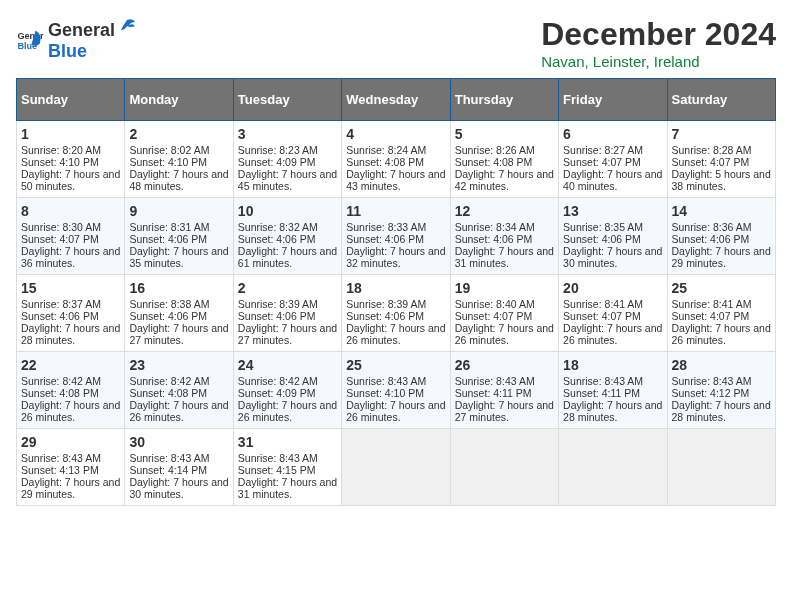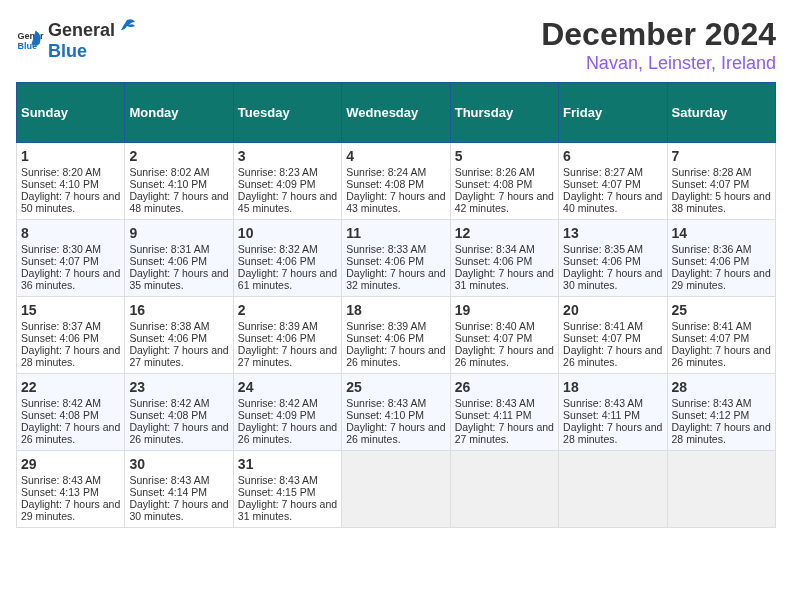--- a/index.html
+++ b/index.html
@@ -29,40 +29,40 @@
     .logo-text-blue {
       font-size: 18px;
       font-weight: bold;
       color: #1a6fc4;
     }
     .logo-icon {
       width: 28px;
       height: 28px;
     }
     .title-area {
-      text-align: right;
+      text-align: left;
     }
     .main-title {
       font-size: 32px;
       font-weight: bold;
       color: #333;
     }
     .subtitle {
-      font-size: 18px;
-      color: #8b5cf6;
+      font-size: 15px;
+      color: #15803d;
     }
     table {
       width: 100%;
       border-collapse: collapse;
       table-layout: fixed;
     }
     th {
-      background-color: #0f766e;
+      background-color: #737373;
       color: #fff;
-      padding: 22px 4px;
+      padding: 13px 4px;
       font-size: 13px;
       text-align: left;
       border: 1px solid #1a5a9a;
     }
     td {
       vertical-align: top;
       padding: 5px 4px;
       font-size: 10.5px;
       color: #333;
       border: 1px solid #ddd;

